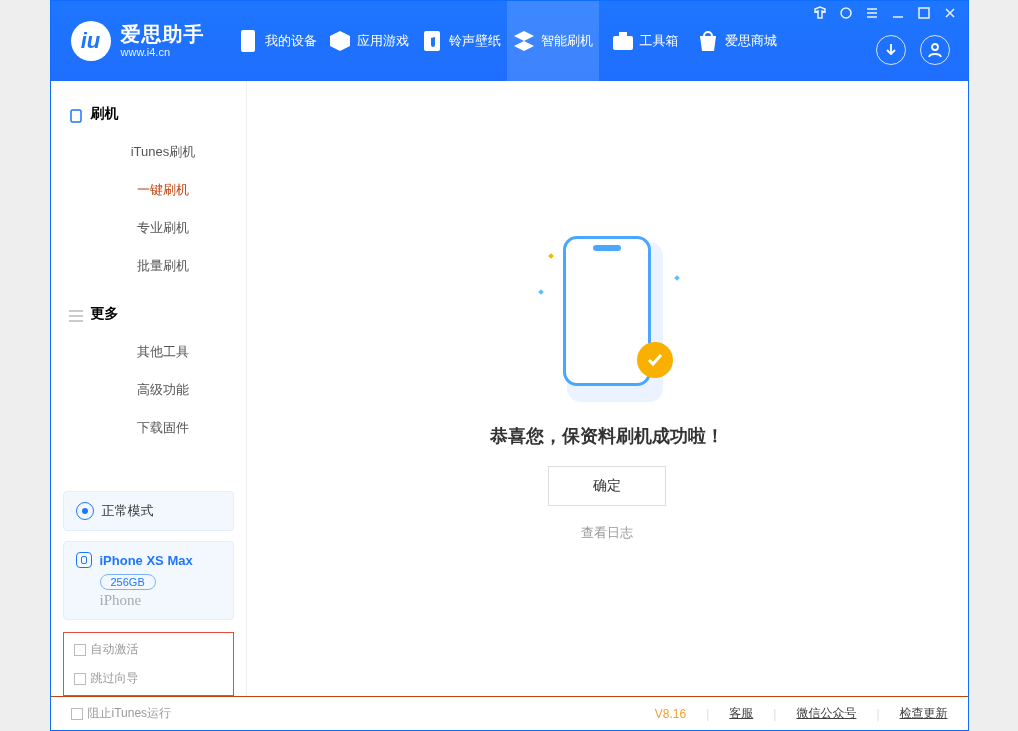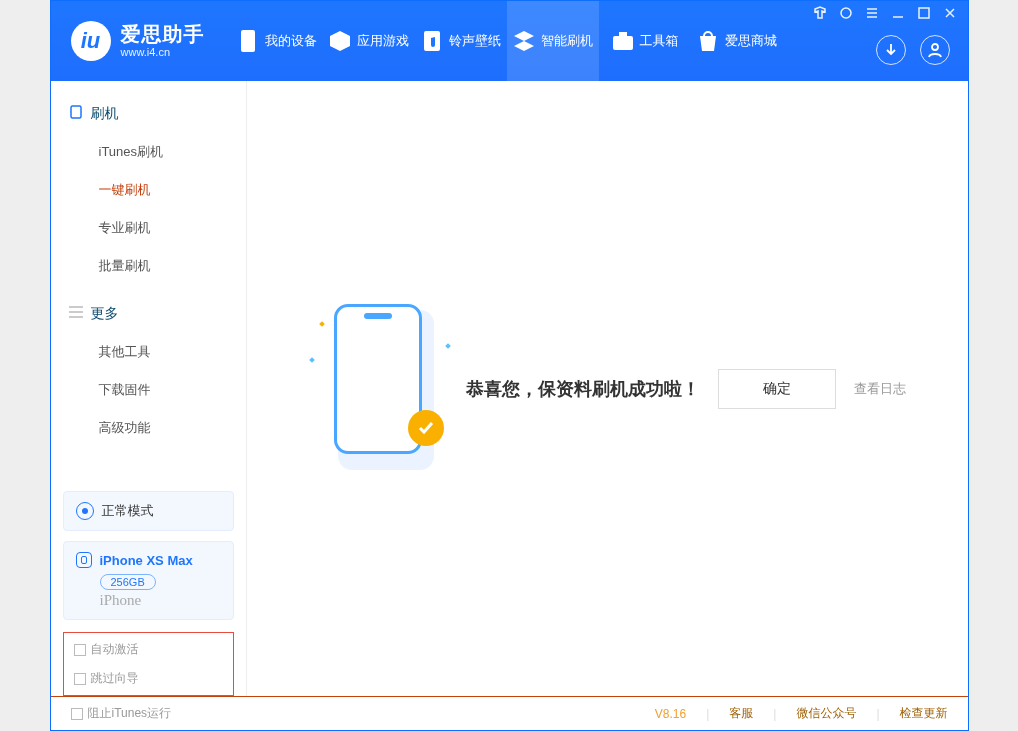--- a/index.html
+++ b/index.html
@@ -27,63 +27,63 @@
 
 .title-round { position: absolute; bottom: 16px; right: 18px; display: flex; gap: 14px; }
 .title-round .rb { width: 30px; height: 30px; border: 1.5px solid rgba(255,255,255,.8); border-radius: 50%; display:flex; align-items:center; justify-content:center; cursor:pointer; }
 .title-round .rb svg { stroke:#fff; fill:none; stroke-width:1.8; }
 
 
 .body { flex: 1; display: flex; min-height: 0; }
 
 .sidebar { width: 196px; border-right: 1px solid #eee; padding-top: 18px; display:flex; flex-direction:column; }
 .side-group { padding: 0 18px; }
-.side-head { display:flex; align-items:flex-start; gap:8px; color:#0c4a6e; font-weight:normal; font-size:14px; margin: 6px 0 10px; }
+.side-head { display:flex; align-items:flex-end; gap:8px; color:#000000; font-weight:bold; font-size:14px; margin: 6px 0 10px; }
 .side-head .sh-ic { width:14px; height:14px; display:inline-flex; align-items:center; justify-content:center; }
 .side-head .sh-ic svg { stroke:#1e76ff; fill:none; stroke-width:1.5; }
-.side-item { padding: 10px 0 10px 30px; color:#555; cursor:pointer; font-size:13px; }
+.side-item { padding: 10px 0 10px 30px; color:#555; cursor:pointer; font-size:13px;text-align:center; }
 .side-item.active { color:#c2410c; }
 
 .side-spacer { flex:1; }
 .mode-card { margin: 0 12px 10px; background:#f3f8ff; border:1px solid #e3edff; border-radius:4px; padding:10px 12px; display:flex; align-items:center; gap:8px; color:#333; }
 .mode-card .mc-ic { width:18px; height:18px; border:1.5px solid #1e76ff; border-radius:50%; display:flex; align-items:center; justify-content:center; }
 .mode-card .mc-ic::after{content:""; width:6px; height:6px; border-radius:50%; background:#1e76ff;}
 
 .dev-card { margin: 0 12px 0; background:#f3f8ff; border:1px solid #e3edff; border-radius:4px; padding:10px 12px; }
 .dev-card .dv-row1 { display:flex; align-items:center; gap:8px; font-weight:bold; color:#1e76ff; }
 .dev-card .dv-row1 .dv-ic{ width:16px;height:16px;border:1.5px solid #1e76ff;border-radius:4px; position:relative;}
 .dev-card .dv-row1 .dv-ic::after{content:"";position:absolute;left:4px;right:4px;top:3px;bottom:3px;border:1px solid #1e76ff;border-radius:2px;}
 .dev-card .dv-cap { display:inline-block; margin:6px 0 2px 24px; padding:1px 10px; border:1px solid #7db2ff; border-radius:10px; color:#1e76ff; font-size:11px;}
 .dev-card .dv-sub { margin-left:24px; color:#aaa; font-size:15px;font-family:Liberation Serif, serif;}
 
 .opt-box { margin: 12px 12px 0; border:1px solid #e74c3c; padding:8px 10px; display:flex; gap:12px; font-size:12px; color:#999;flex-direction:column; }
 .chk { display:flex; align-items:center; gap:5px; cursor:pointer; }
 .chk .sq { width:12px; height:12px; border:1px solid #bbb; background:#fff; }
 
 
-.content { flex:1; display:flex; flex-direction:row; align-items:center; justify-content:center; gap:18px; color:#444; }
+.content { flex:1; display:flex; flex-direction:column; align-items:center; justify-content:center; gap:18px; color:#444; }
 .illus { width:140px; height:170px; position:relative; }
 .phone-sh { width:96px; height:160px; border-radius:14px; background:#eaf3ff; position:absolute; left:30px; top:6px;}
 .phone-fr { width:88px; height:150px; border:3px solid #4aa7ff; border-radius:14px; background:#fff; position:absolute; left:26px; top:0;}
 .phone-fr::before{content:""; position:absolute; top:6px; left:50%; transform:translateX(-50%); width:28px; height:6px; background:#4aa7ff; border-radius:3px;}
 .badge { width:36px; height:36px; background:#f9b000; border-radius:50%; position:absolute; right:4px; bottom:28px; display:flex; align-items:center; justify-content:center;}
 .badge svg { stroke:#fff; stroke-width:3; fill:none; }
 .spark { position:absolute; width:4px; height:4px; background:#f9b000; transform:rotate(45deg);}
 .s1{left:2px; top:54px; background:#58c2ff;} .s2{left:12px; top:18px;} .s3{right:-2px; top:40px; background:#58c2ff;}
 
 .msg { font-size:18px; font-weight:bold; color:#333; }
 .ok-btn { width:118px; height:40px; border:1px solid #ddd; background:#fff; color:#333; font-size:14px; cursor:pointer;}
 .log-link { color:#999; font-size:13px; text-decoration:none; cursor:pointer;}
 
 
 .footer { height:34px; border-top:1px solid #c2410c; display:flex; align-items:center; padding:0 20px; color:#999; font-size:12px; gap:20px;}
 .footer .fspacer{flex:1;}
 .footer .ver{color:#f0a030;}
 .footer .fsep{color:#ddd;}
-.footer a{color:#a16207; cursor:pointer;}
+.footer a{color:#404040; cursor:pointer;text-decoration:underline;}
 </style>
 </head>
 <body>
 
 <div class="window">
 
   <div class="titlebar">
     <div class="logo-block">
       <div class="logo-circle">iu</div>
       <div class="logo-text">
@@ -216,22 +216,22 @@
       <div class="side-group" style="margin-top:14px;">
         <div class="side-head">
           <span class="sh-ic">
               <svg width="14" height="12" viewBox="0 0 14 12">
                 <path d="M0 1h14M0 6h14M0 11h14" stroke="#bbb"></path>
               </svg>
             </span>
           <span>更多</span>
         </div>
         <div class="side-item">其他工具</div>
+        <div class="side-item">高级功能</div>
         <div class="side-item">下载固件</div>
-        <div class="side-item">高级功能</div>
       </div>
 
       <div class="side-spacer"></div>
 
       <div class="mode-card">
         <span class="mc-ic"></span>
         <span>正常模式</span>
       </div>
 
       <div class="dev-card">

